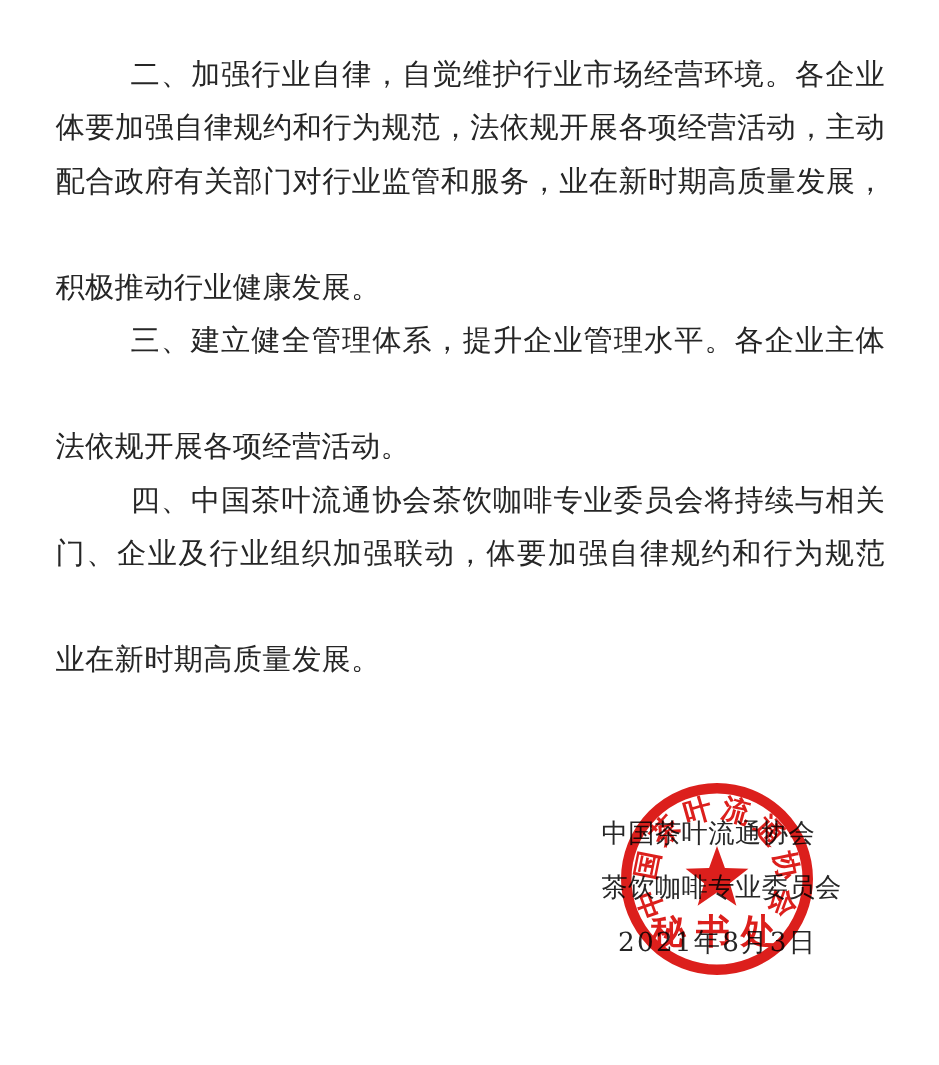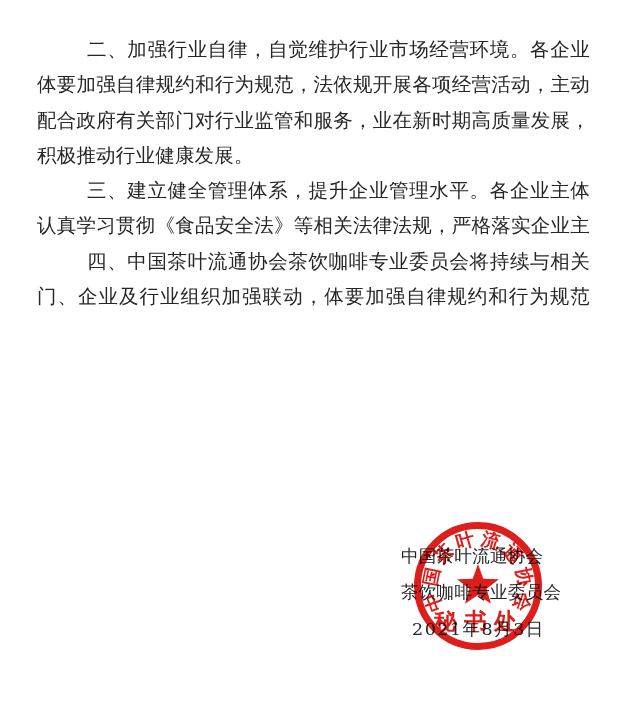--- a/index.html
+++ b/index.html
@@ -28,21 +28,21 @@
     color: var(--text-color);
     letter-spacing: 0.2px;
   }
   .body-text .line {
     text-align: justify;
     text-align-last: justify;
     height: 35.3px;
     overflow: hidden;
   }
   .body-text .line.para-first { padding-left: 50px; }
-  .body-text .line.para-last  { text-align-last: left; }
+  .body-text .line.para-last  { text-align-last: left; margin-top: 36px; }
   
   .signature {
     position: absolute;
     left: 401px;
     top: 538px;
     font-size: 17.5px;
     line-height: 36.3px;
     color: var(--text-color);
     letter-spacing: 0.3px;
     white-space: nowrap;
@@ -71,23 +71,24 @@
 <body>
 
 <div class="page">
 
   <div class="body-text" id="bodyText">
       <div class="line para-first">二、加强行业自律，自觉维护行业市场经营环境。各企业主</div>
       <div class="line">体要加强自律规约和行为规范，法依规开展各项经营活动，主动</div>
       <div class="line">配合政府有关部门对行业监管和服务，业在新时期高质量发展，</div>
       <div class="line para-last">积极推动行业健康发展。</div>
       <div class="line para-first">三、建立健全管理体系，提升企业管理水平。各企业主体应</div>
-      <div class="line">认真学习贯彻《食品安全法》等相关法律法规，严格落实企业主</div>
+      <div class="line para-last">法依规开展各项经营活动。</div>
       <div class="line para-first">四、中国茶叶流通协会茶饮咖啡专业委员会将持续与相关部</div>
       <div class="line">门、企业及行业组织加强联动，体要加强自律规约和行为规范</div>
+      <div class="line para-last">业在新时期高质量发展。</div>
     </div>
 
   <div class="signature">
     <div class="sig-line">中国茶叶流通协会</div>
     <div class="sig-line">茶饮咖啡专业委员会</div>
     <div class="sig-line sig-date">2021年8月3日</div>
   </div>
 
   <svg class="seal" viewBox="0 0 160 160">
     <circle cx="80" cy="80" r="60.5" fill="none" stroke-width="7" id="sealRing" stroke="#dc1f1c"></circle>

